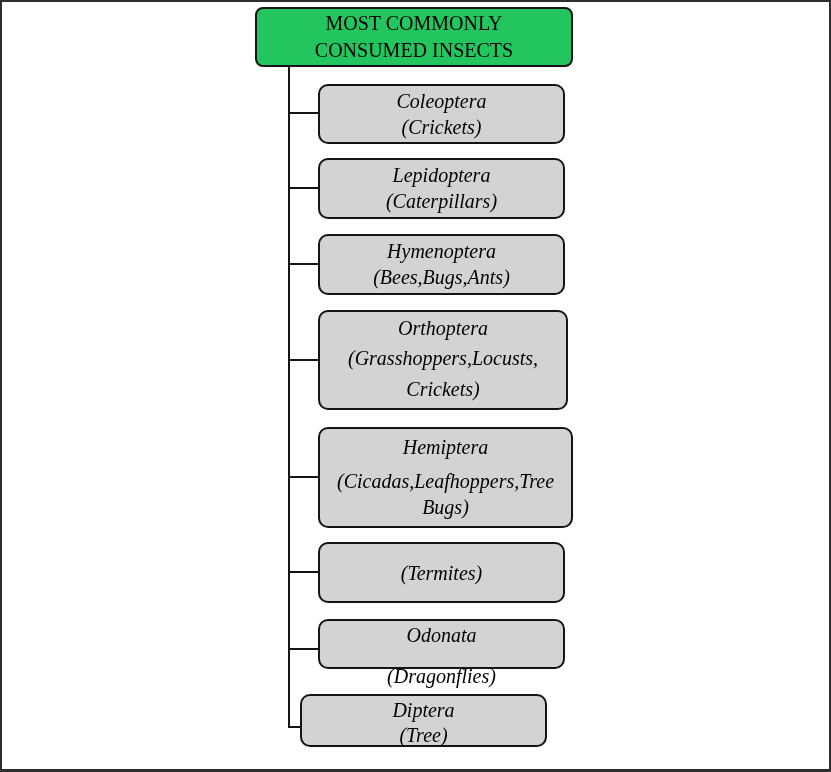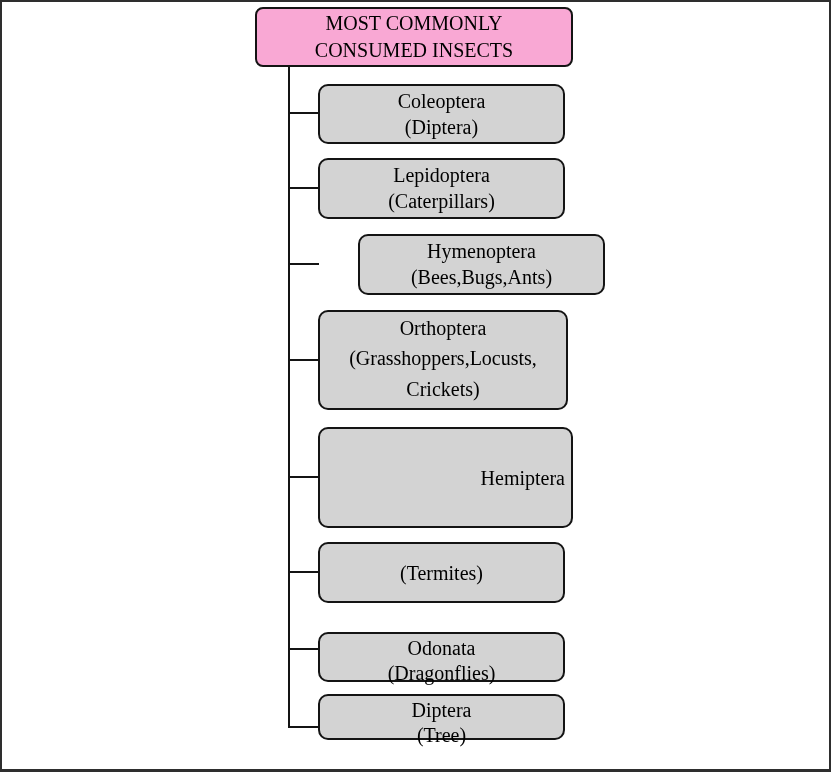--- a/index.html
+++ b/index.html
@@ -26,28 +26,29 @@
     border: 2px solid #141414;
     border-radius: 10px;
     box-sizing: border-box;
     display: flex;
     flex-direction: column;
     justify-content: space-around;
     text-align: center;
     font-size: 20px;
     line-height: 1.2;
     padding: 2px 6px;
+    font-style: italic;
   }
   .node .node-title { display: block; }
   .node .node-sub { display: block; line-height: 1.3; }
   #root-node {
     position: absolute;
     left: 255px; top: 7px;
     width: 318px; height: 60px;
-    background: #f9a8d4;
+    background: #22c55e;
     border: 2px solid #141414;
     border-radius: 8px;
     box-sizing: border-box;
     display: flex;
     flex-direction: column;
     justify-content: center;
     text-align: center;
     font-size: 20px;
     line-height: 1.35;
   }
@@ -74,49 +75,50 @@
   <div class="hline" style="left:288px; top:187px; width:31px; height:2px;"></div>
   <div class="hline" style="left:288px; top:263px; width:31px; height:2px;"></div>
   <div class="hline" style="left:288px; top:359px; width:31px; height:2px;"></div>
   <div class="hline" style="left:288px; top:476px; width:31px; height:2px;"></div>
   <div class="hline" style="left:288px; top:571px; width:31px; height:2px;"></div>
   <div class="hline" style="left:288px; top:648px; width:31px; height:2px;"></div>
   <div class="hline" style="left:288px; top:726px; width:31px; height:2px;"></div>
 
   <div class="node" style="left:318px; top:84px; width:247px; height:60px;">
     <span class="node-title">Coleoptera</span>
-    <span class="node-sub">(Diptera)</span>
+    <span class="node-sub">(Crickets)</span>
   </div>
 
   <div class="node" style="left:318px; top:158px; width:247px; height:61px;">
     <span class="node-title">Lepidoptera</span>
     <span class="node-sub">(Caterpillars)</span>
   </div>
 
-  <div class="node" style="left:318px; top:234px; width:247px; height:61px;margin-left:40px;">
+  <div class="node" style="left:318px; top:234px; width:247px; height:61px;">
     <span class="node-title">Hymenoptera</span>
     <span class="node-sub">(Bees,Bugs,Ants)</span>
   </div>
 
   <div class="node" style="left:318px; top:310px; width:250px; height:100px;">
     <span class="node-title">Orthoptera</span>
     <span class="node-sub" style="line-height:1.55;">(Grasshoppers,Locusts, Crickets)</span>
   </div>
 
-  <div class="node" style="left:318px; top:427px; width:255px; height:101px;text-align:right;">
+  <div class="node" style="left:318px; top:427px; width:255px; height:101px;">
     <span class="node-title">Hemiptera</span>
+    <span class="node-sub">(Cicadas,Leafhoppers,Tree Bugs)</span>
   </div>
 
   <div class="node" style="left:318px; top:542px; width:247px; height:61px;">
     <span class="node-sub">(Termites)</span>
   </div>
 
-  <div class="node" style="left:318px; top:632px; width:247px; height:50px;">
+  <div class="node" style="left:318px; top:619px; width:247px; height:50px;gap:16px;">
     <span class="node-title">Odonata</span>
     <span class="node-sub">(Dragonflies)</span>
   </div>
 
-  <div class="node" style="left:318px; top:694px; width:247px; height:46px;">
+  <div class="node" style="left:300px; top:694px; width:247px; height:53px;">
     <span class="node-title">Diptera</span>
     <span class="node-sub">(Tree)</span>
   </div>
 
 </div>
 
 </body></html>

